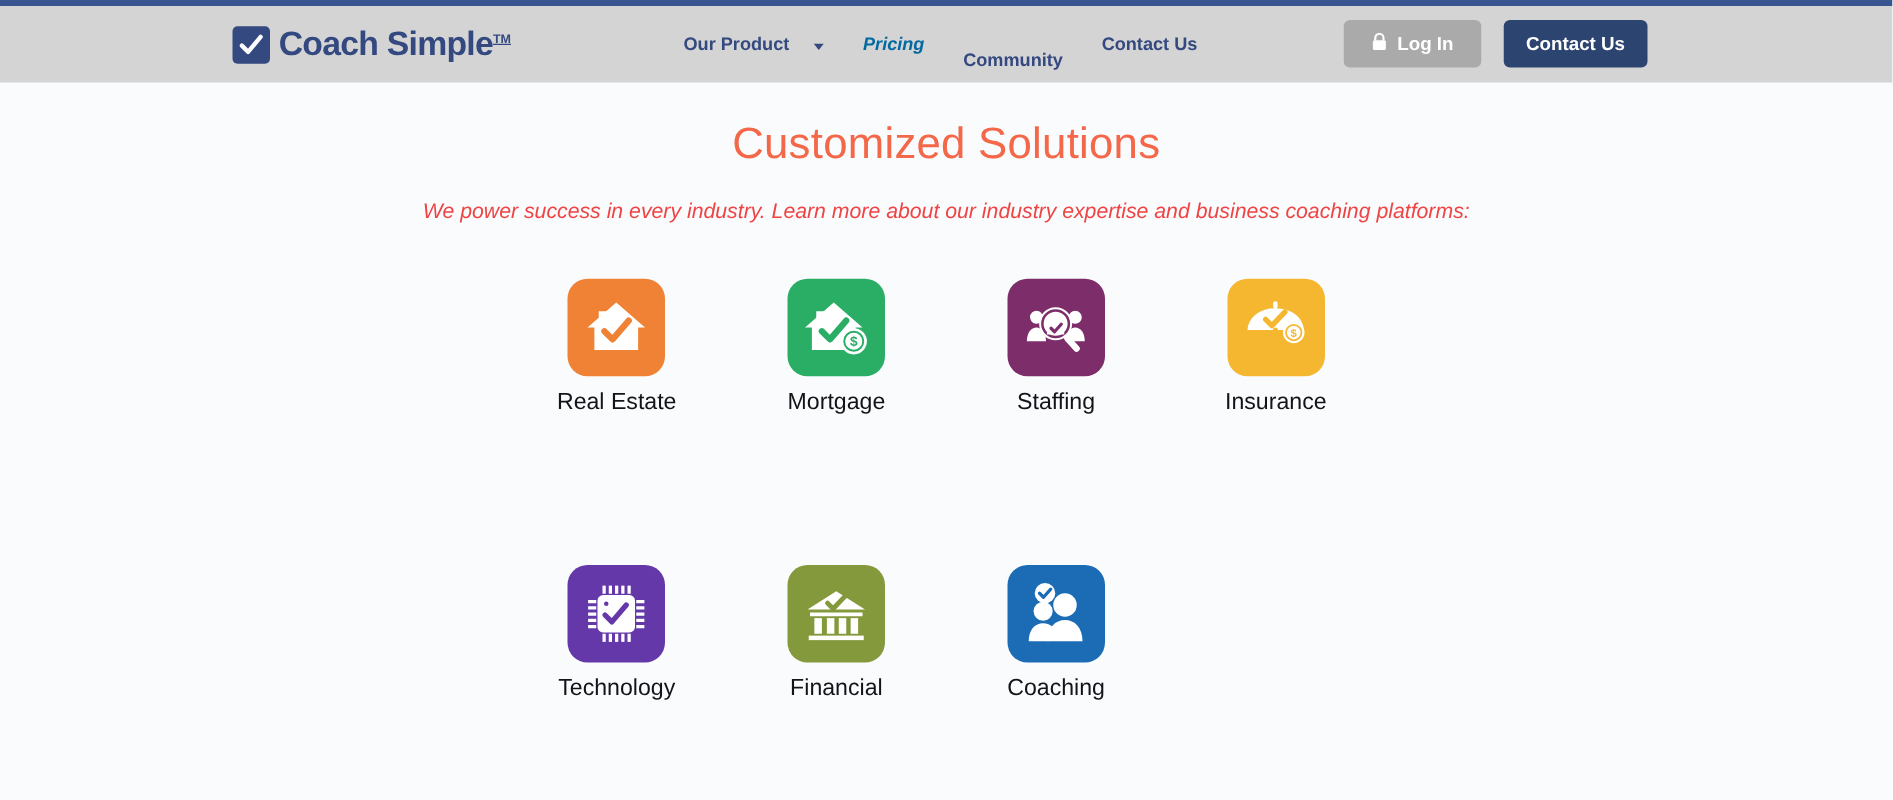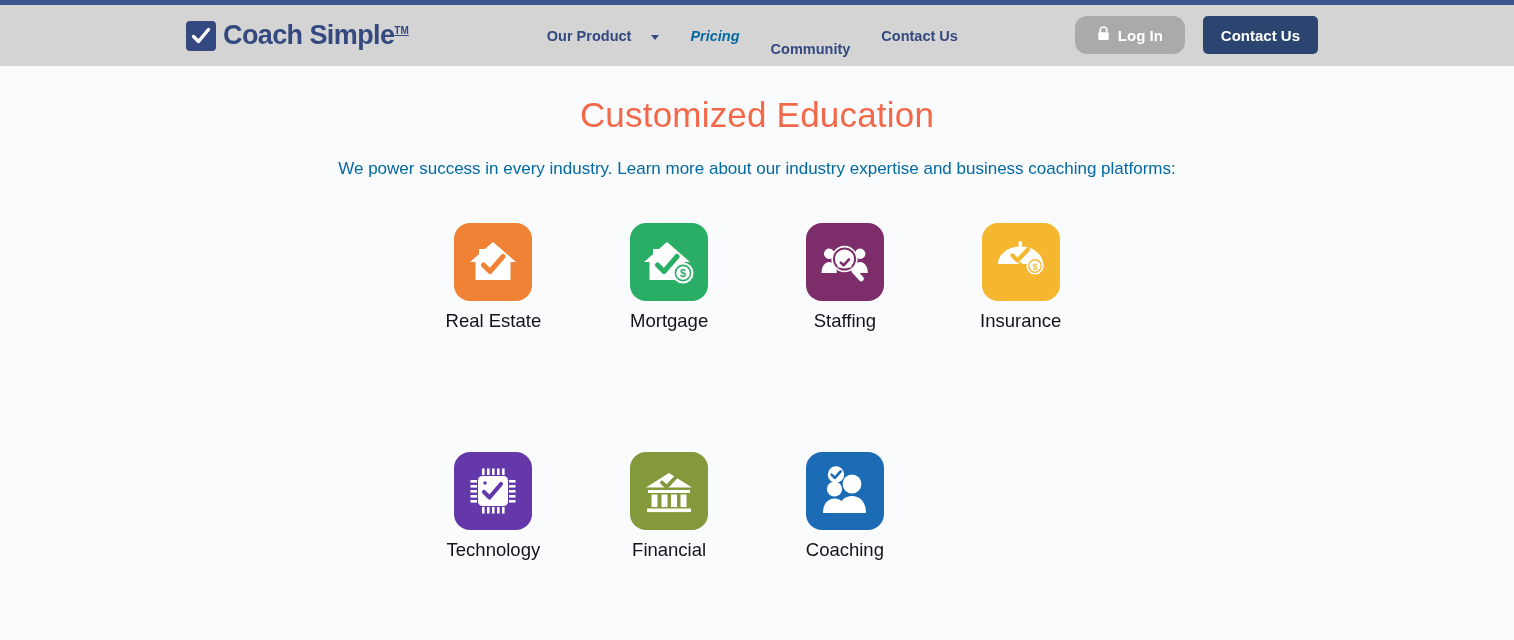--- a/index.html
+++ b/index.html
@@ -113,21 +113,20 @@
     align-items: center;
     justify-content: center;
     cursor: pointer;
     white-space: nowrap;
   }
   .btn-login {
     background: #aaaaaa;
     padding: 0 22px;
     height: 38px;
     gap: 8px;
-    border-radius: 12px;
   }
   .btn-contact {
     background: #2c4570;
     padding: 0 18px;
     height: 38px;
   }
   .lock-icon { display: block; }
 
   
   .page-main {
@@ -226,22 +225,22 @@
     </button>
     <button class="btn btn-contact" style="background: rgb(44, 69, 112);">
       <span>Contact Us</span>
     </button>
   </div>
 
 </header>
 
 <main class="page-main">
 
-  <h1 class="page-title" style="color: rgb(244, 104, 74);">Customized Education</h1>
-  <p class="page-subtitle" style="color: #0369a1;">We power success in every industry. Learn more about our industry expertise and business coaching platforms:</p>
+  <h1 class="page-title" style="color: rgb(244, 104, 74);">Customized Solutions</h1>
+  <p class="page-subtitle" style="color: #ef4444; font-style: italic;">We power success in every industry. Learn more about our industry expertise and business coaching platforms:</p>
 
   <div class="industry-grid">
 
     <a class="industry-item">
       <span class="industry-tile" style="background: rgb(239, 130, 52);">
         <span>
           <svg width="54" height="54" viewBox="0 0 54 54">
             <path d="M27 7 L50 27 L44.5 27 L44.5 45 L9.5 45 L9.5 27 L4 27 Z" fill="#ffffff"></path>
             <rect x="13" y="14" width="8" height="9" fill="#ffffff"></rect>
             <path d="M17.5 30 L24 36.5 L37 21.5" stroke-width="5" fill="none" stroke-linecap="round" stroke-linejoin="round" class="tile-check" stroke="#ef8234"></path>

